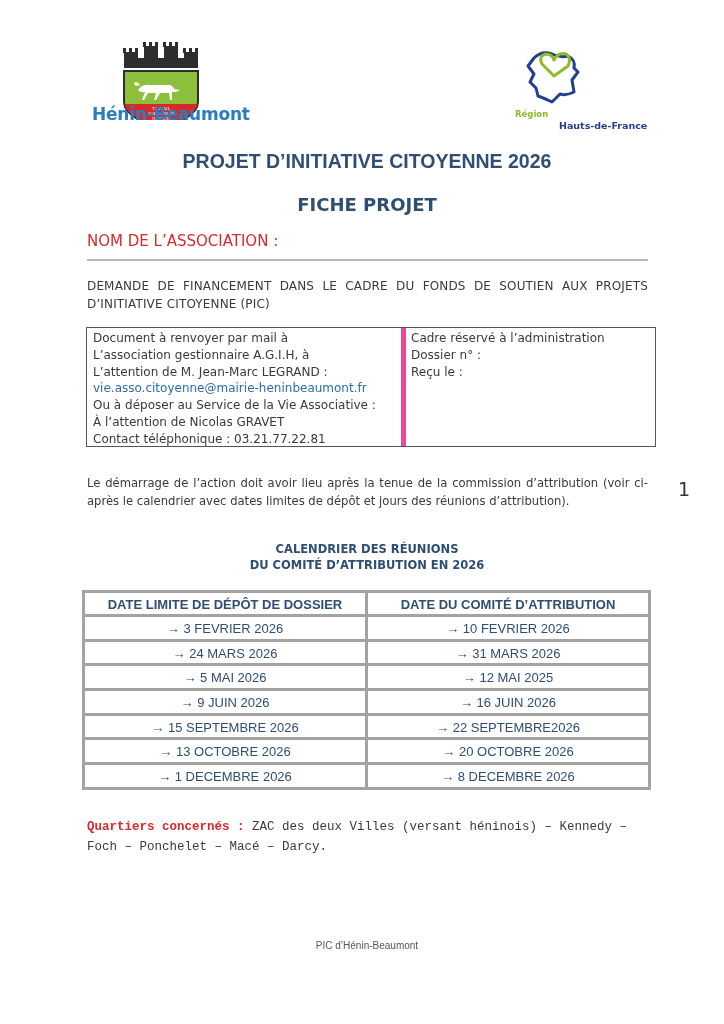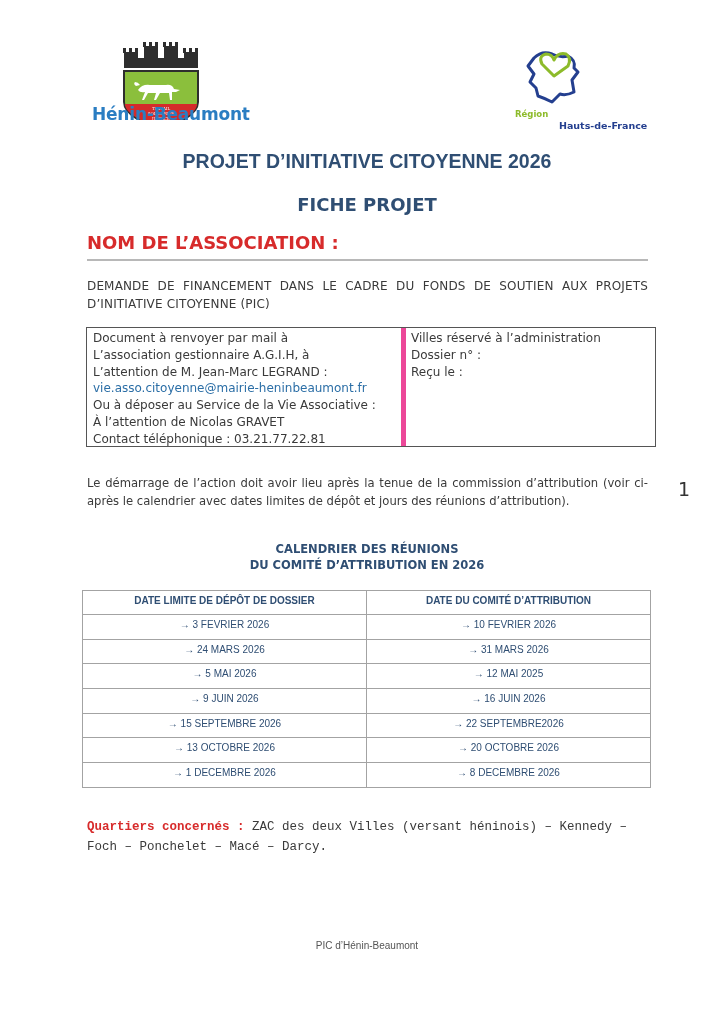--- a/index.html
+++ b/index.html
@@ -8,37 +8,37 @@
 
   .logo-left { position: absolute; left: 100px; top: 40px; width: 140px; height: 80px; }
   .logo-left-caption { position: absolute; left: 92px; top: 104px; font-family: "DejaVu Sans", sans-serif; font-weight: bold; font-size: 17px; color: #2a7dc2; letter-spacing: -0.2px; }
   .logo-right { position: absolute; left: 522px; top: 46px; width: 70px; height: 60px; }
   .logo-right-region { position: absolute; left: 515px; top: 109px; font-size: 8.5px; font-weight: bold; color: #8dbb2a; }
   .logo-right-name { position: absolute; left: 515px; top: 120px; font-size: 9.5px; font-weight: bold; color: #243f8f; margin-left: 44px; }
 
   .main-title { position: absolute; left: 0; width: 734px; top: 150px; text-align: center; font-family: "Liberation Sans", sans-serif; font-weight: bold; font-size: 19.5px; color: #2f4e73; }
   .sub-title { position: absolute; left: 0; width: 734px; top: 194px; text-align: center; font-family: "DejaVu Sans", sans-serif; font-weight: bold; font-size: 18px; color: #2f4e73; }
 
-  .assoc-label { position: absolute; left: 87px; top: 232px; font-family: "DejaVu Sans", sans-serif; font-weight: bold; font-size: 18px; color: #d72b2b; }
+  .assoc-label { position: absolute; left: 87px; top: 232px; font-family: "DejaVu Sans", sans-serif; font-weight: normal; font-size: 15px; color: #d72b2b; }
   .rule { position: absolute; left: 87px; top: 259px; width: 561px; height: 2px; background: #b8b8b8; }
 
   .request { position: absolute; left: 87px; top: 277px; width: 561px; font-size: 12px; line-height: 18px; text-align: justify; text-align-last: left; letter-spacing: 0.15px; color: #3a3a3a; }
 
   .info-box { position: absolute; left: 86px; top: 327px; width: 570px; height: 120px; border: 1px solid #555; display: flex; }
   .info-left { width: 319px; border-right: 5px solid #ec4899; padding: 2px 0 0 6px; font-size: 12px; line-height: 16.8px; color: #3a3a3a; }
   .info-right { flex: 1; padding: 2px 0 0 5px; font-size: 12px; line-height: 16.8px; color: #3a3a3a; }
   .email-link { color: #2b6ea6; text-decoration: none; }
 
   .intro { position: absolute; left: 87px; top: 474px; width: 561px; font-family: "DejaVu Sans", sans-serif; font-size: 11.6px; line-height: 18px; text-align: justify; color: #3a3a3a; }
   .page-num { position: absolute; left: 678px; top: 478px; font-family: "DejaVu Sans", sans-serif; font-size: 19px; color: #333; }
 
   .cal-title { position: absolute; left: 0; width: 734px; top: 541px; text-align: center; font-family: "DejaVu Sans", sans-serif; font-weight: bold; font-size: 11.5px; line-height: 16px; color: #2f4e73; }
 
   .cal-table { position: absolute; left: 82px; top: 590px; width: 569px; border-collapse: collapse; border: 1.5px solid #666; }
-  .cal-table th, .cal-table td { border: 1px solid #a3a3a3; width: 50%; text-align: center; vertical-align: top; font-family: "Liberation Sans", sans-serif; font-size: 10px; color: #2f4e73; height: 24.7px; padding-top: 4px; }
+  .cal-table th, .cal-table td { border: 3px solid #a3a3a3; width: 50%; text-align: center; vertical-align: top; font-family: "Liberation Sans", sans-serif; font-size: 13px; color: #2f4e73; height: 24.7px; padding-top: 4px; }
   .cal-table th { font-weight: bold; height: 24px; }
   .cal-table td { font-weight: normal; margin-top: 12px; }
 
   .quarters { position: absolute; left: 87px; top: 817px; width: 570px; font-family: Liberation Mono, monospace; font-size: 12.5px; line-height: 20px; color: #3a3a3a; }
   .quarters-label { color: #d72b2b; font-weight: bold; }
 
   .footer { position: absolute; left: 0; width: 734px; top: 940px; text-align: center; font-family: "Liberation Sans", sans-serif; font-size: 10px; color: #555; }
 </style>
 </head>
 <body>
@@ -96,21 +96,21 @@
   <div class="info-left">
     <div>Document à renvoyer par mail à</div>
     <div>L’association gestionnaire A.G.I.H, à</div>
     <div>L’attention de M. Jean-Marc LEGRAND :</div>
     <div><a class="email-link" href="mailto:vie.asso.citoyenne@mairie-heninbeaumont.fr">vie.asso.citoyenne@mairie-heninbeaumont.fr</a></div>
     <div>Ou à déposer au Service de la Vie Associative :</div>
     <div>À l’attention de Nicolas GRAVET</div>
     <div>Contact téléphonique : 03.21.77.22.81</div>
   </div>
   <div class="info-right">
-    <div>Villes réservé à l’administration</div>
+    <div>Cadre réservé à l’administration</div>
     <div>Dossier n° :</div>
     <div>Reçu le :</div>
   </div>
 </div>
 
 <div class="intro">Le démarrage de l’action doit avoir lieu après la tenue de la commission d’attribution (voir ci-après le calendrier avec dates limites de dépôt et jours des réunions d’attribution).</div>
 <div class="page-num">1</div>
 
 <div class="cal-title">
   <div>CALENDRIER DES RÉUNIONS</div>

